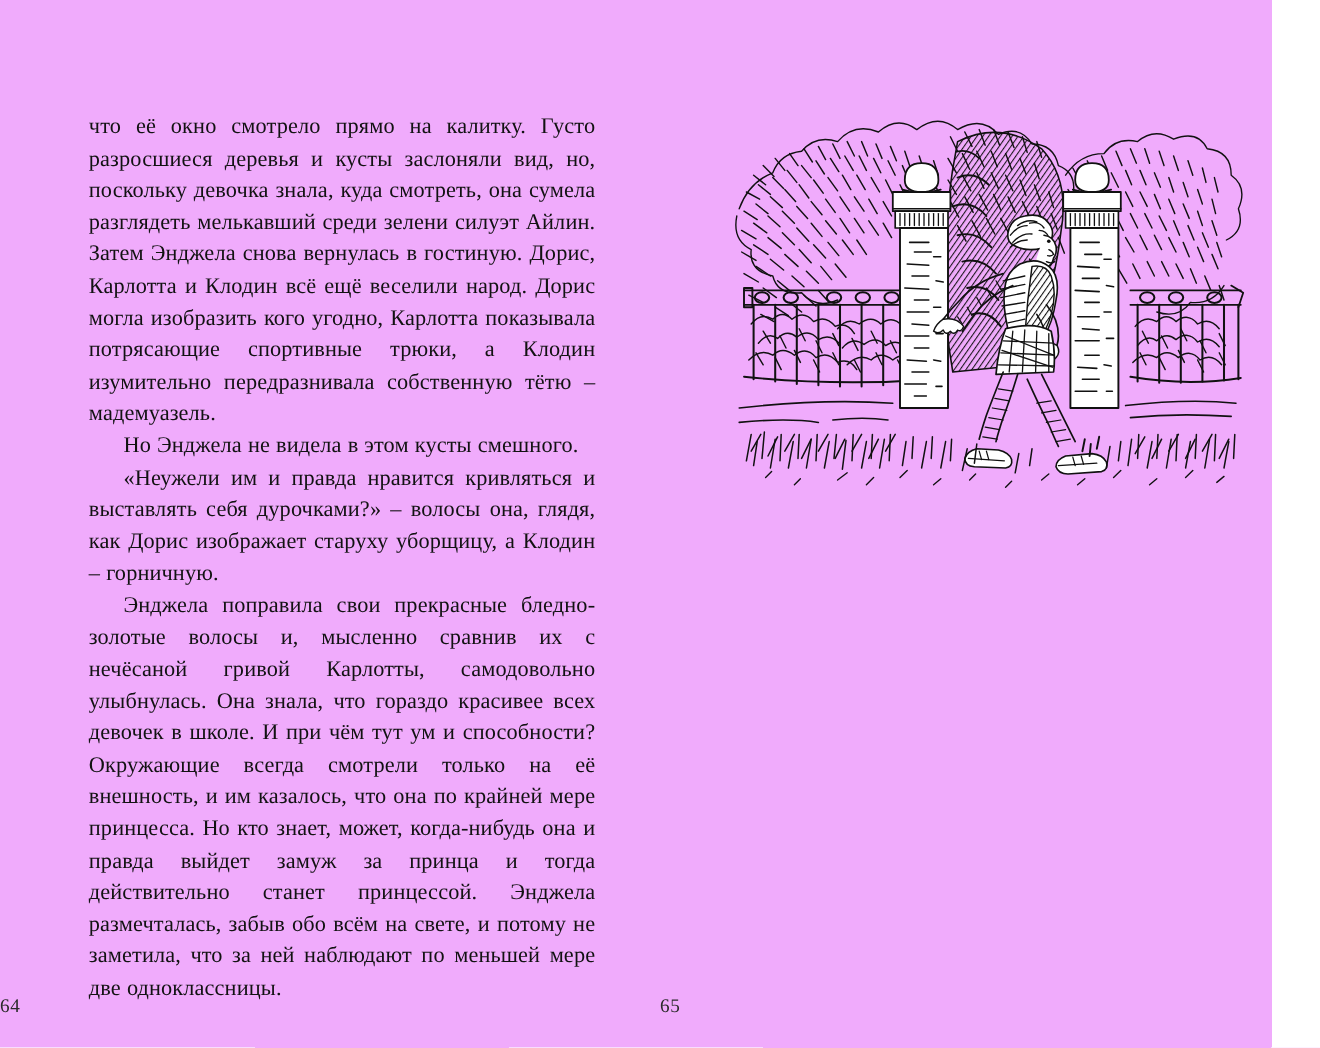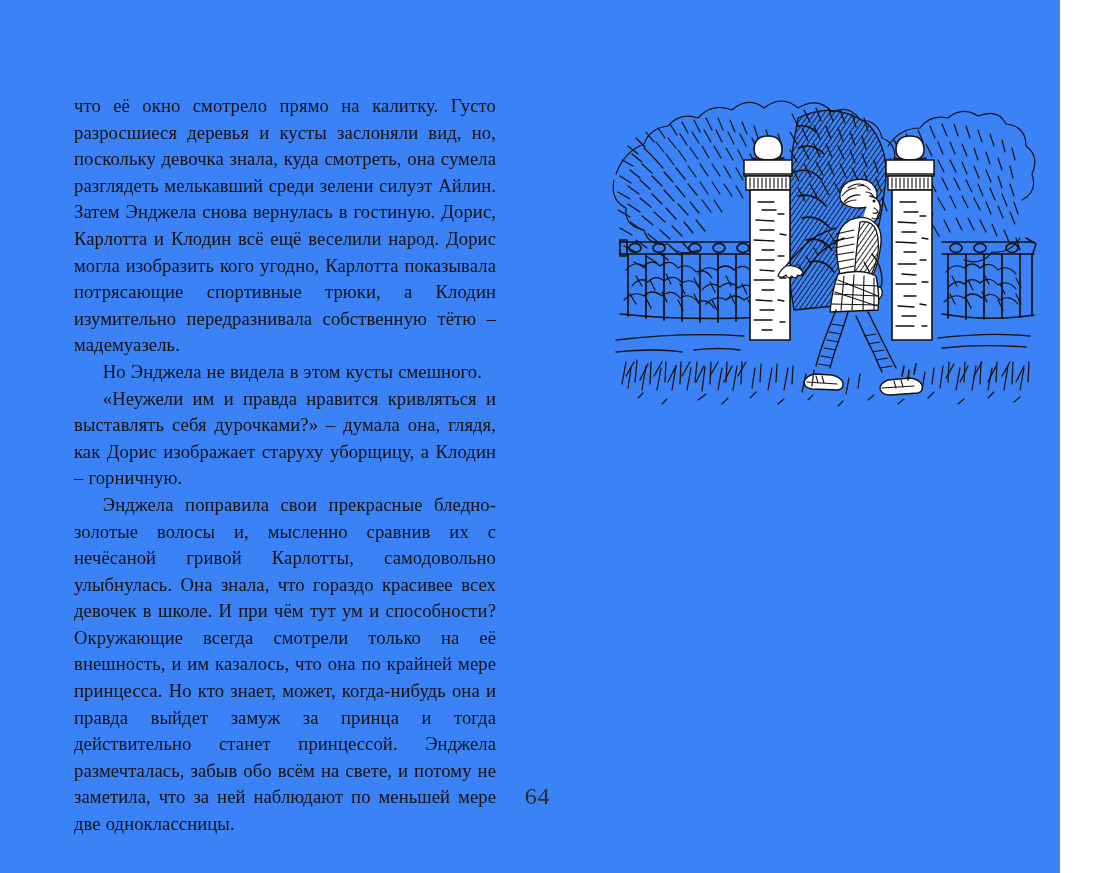--- a/index.html
+++ b/index.html
@@ -11,21 +11,21 @@
     width: 1100px;
     height: 873px;
     overflow: hidden;
     font-family: "Liberation Serif", "DejaVu Serif", serif;
     color: #121212;
   }
   .spread {
     position: relative;
     width: 1060px;
     height: 873px;
-    background: #3b82f6;
+    background: #f0abfc;
   }
   .page {
     position: absolute;
     top: 0;
     height: 873px;
   }
   .page-left  { left: 0;   width: 550px; }
   .page-right { left: 550px; width: 550px; }
 
   .textblock {
@@ -48,24 +48,25 @@
   
   #left-column {
     left: 74px;
     top: 93px;
     width: 422px;
   }
 
   .folio {
     position: absolute;
     width: 100%;
-    text-align: right;
-    font-size: 24px;
+    text-align: left;
+    font-size: 16px;
     color: #2b2b2b;
     letter-spacing: 0.6px;
+    margin-top: 47px;
   }
   #folio-left  { top: 783px; left: 0; }
   #folio-right { top: 783px; left: 0; }
 
   
   #illustration {
     position: absolute;
     left: 52px;
     top: 88px;
     width: 438px;
@@ -76,21 +77,21 @@
 </head>
 <body>
 
 <div class="spread">
 
   <div class="page page-left">
 
     <div class="textblock" id="left-column">
       <p class="noindent">что её окно смотрело прямо на калитку. Густо разросшиеся деревья и кусты заслоняли вид, но, поскольку девочка знала, куда смотреть, она сумела разглядеть мелькавший среди зелени силуэт Айлин. Затем Энджела снова вернулась в гостиную. Дорис, Карлотта и Клодин всё ещё веселили народ. Дорис могла изобразить кого угодно, Карлотта показывала потрясающие спортивные трюки, а Клодин изумительно передразнивала собственную тётю – мадемуазель.</p>
       <p>Но Энджела не видела в этом кусты смешного.</p>
-      <p>«Неужели им и правда нравится кривляться и выставлять себя дурочками?» – думала она, глядя, как Дорис изображает старуху уборщицу, а Клодин – горничную.</p>
+      <p>«Неужели им и правда нравится кривляться и выставлять себя дурочками?» – волосы она, глядя, как Дорис изображает старуху уборщицу, а Клодин – горничную.</p>
       <p>Энджела поправила свои прекрасные бледно-золотые волосы и, мысленно сравнив их с нечёсаной гривой Карлотты, самодовольно улыбнулась. Она знала, что гораздо красивее всех девочек в школе. И при чём тут ум и способности? Окружающие всегда смотрели только на её внешность, и им казалось, что она по крайней мере принцесса. Но кто знает, может, когда-нибудь она и правда выйдет замуж за принца и тогда действительно станет принцессой. Энджела размечталась, забыв обо всём на свете, и потому не заметила, что за ней наблюдают по меньшей мере две одноклассницы.</p>
     </div>
 
     <div class="folio" id="folio-left">64</div>
   </div>
 
   <div class="page page-right">
 
     <div id="illustration">
       <svg viewBox="0 0 438 322" xmlns="http://www.w3.org/2000/svg" stroke="#111" fill="none" stroke-linecap="round" stroke-linejoin="round">
@@ -363,15 +364,16 @@
             <path d="M60 316 l5 -5 M36 310 l5 -5"></path>
           </g>
         </g>
 
         <g stroke-width="1.6">
           <path d="M300 288 l2 -10 M306 292 l1 -10 M312 286 l2 -10"></path>
         </g>
       </svg>
     </div>
 
+    <div class="folio" id="folio-right">65</div>
   </div>
 
 </div>
 
 </body></html>

